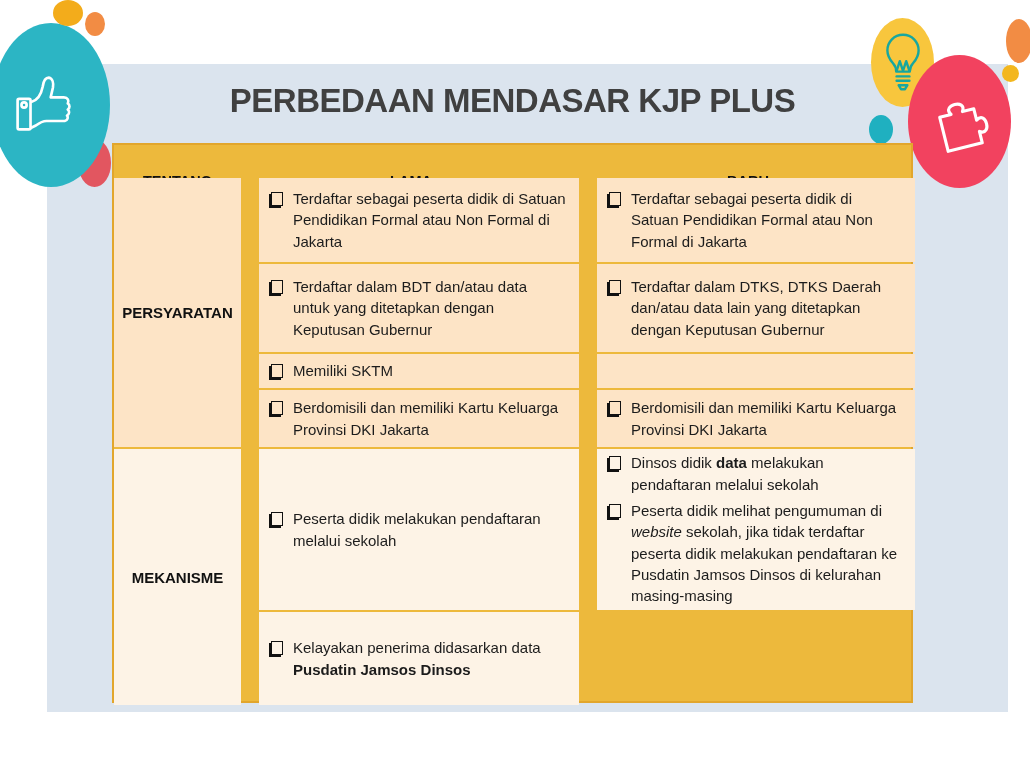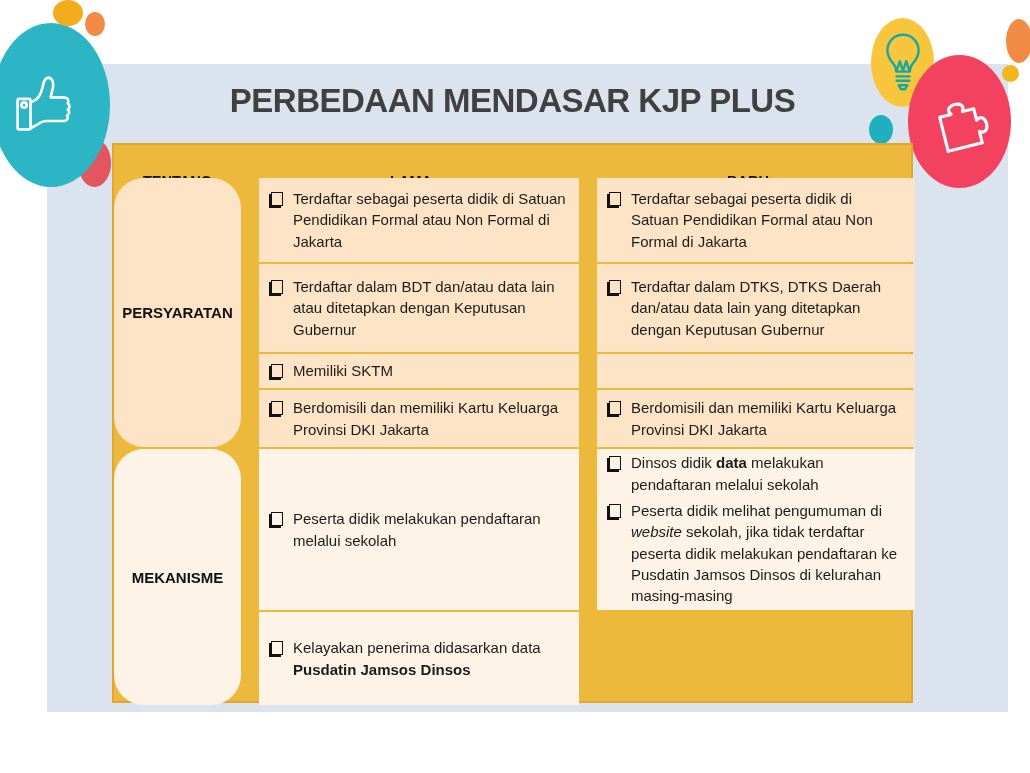--- a/index.html
+++ b/index.html
@@ -26,21 +26,21 @@
     grid-template-columns:127px 336px 334px;
     grid-template-rows:31px 84px 88px 34px 57px 161px 93px;
     gap:2px;background:#edb93c;border:2px solid #e2a62c;
   }
   .hcell{
     background:#f6ba10;display:flex;align-items:center;justify-content:center;
     font-weight:bold;font-size:14.5px;color:#111;margin-top:36px;
   }
   .rowhead{
     display:flex;align-items:center;justify-content:center;
-    font-weight:bold;font-size:15px;color:#111;text-align:center;border-radius:30px;
+    font-weight:bold;font-size:15px;color:#111;text-align:center;
   }
   .cell{
     display:flex;flex-direction:column;justify-content:center;gap:5px;
     padding:8px 12px;box-sizing:border-box;margin-left:16px;
   }
   .peach{background:#fde4c6;}
   .cream{background:#fdf3e6;}
   .item{display:flex;align-items:flex-start;}
   .bullet{
     flex:0 0 auto;width:10px;height:12px;margin:4px 10px 0 0;
@@ -113,21 +113,21 @@
   <div class="cell peach">
     <div class="item">
       <span class="bullet"></span>
       <span class="txt">Terdaftar sebagai peserta didik di Satuan Pendidikan Formal atau Non Formal di Jakarta</span>
     </div>
   </div>
 
   <div class="cell peach">
     <div class="item">
       <span class="bullet"></span>
-      <span class="txt">Terdaftar dalam BDT dan/atau data lain atau ditetapkan dengan Keputusan Gubernur</span>
+      <span class="txt">Terdaftar dalam BDT dan/atau data untuk yang ditetapkan dengan Keputusan Gubernur</span>
     </div>
   </div>
   <div class="cell peach">
     <div class="item">
       <span class="bullet"></span>
       <span class="txt">Terdaftar dalam DTKS, DTKS Daerah dan/atau data lain yang ditetapkan dengan Keputusan Gubernur</span>
     </div>
   </div>
 
   <div class="cell peach">

